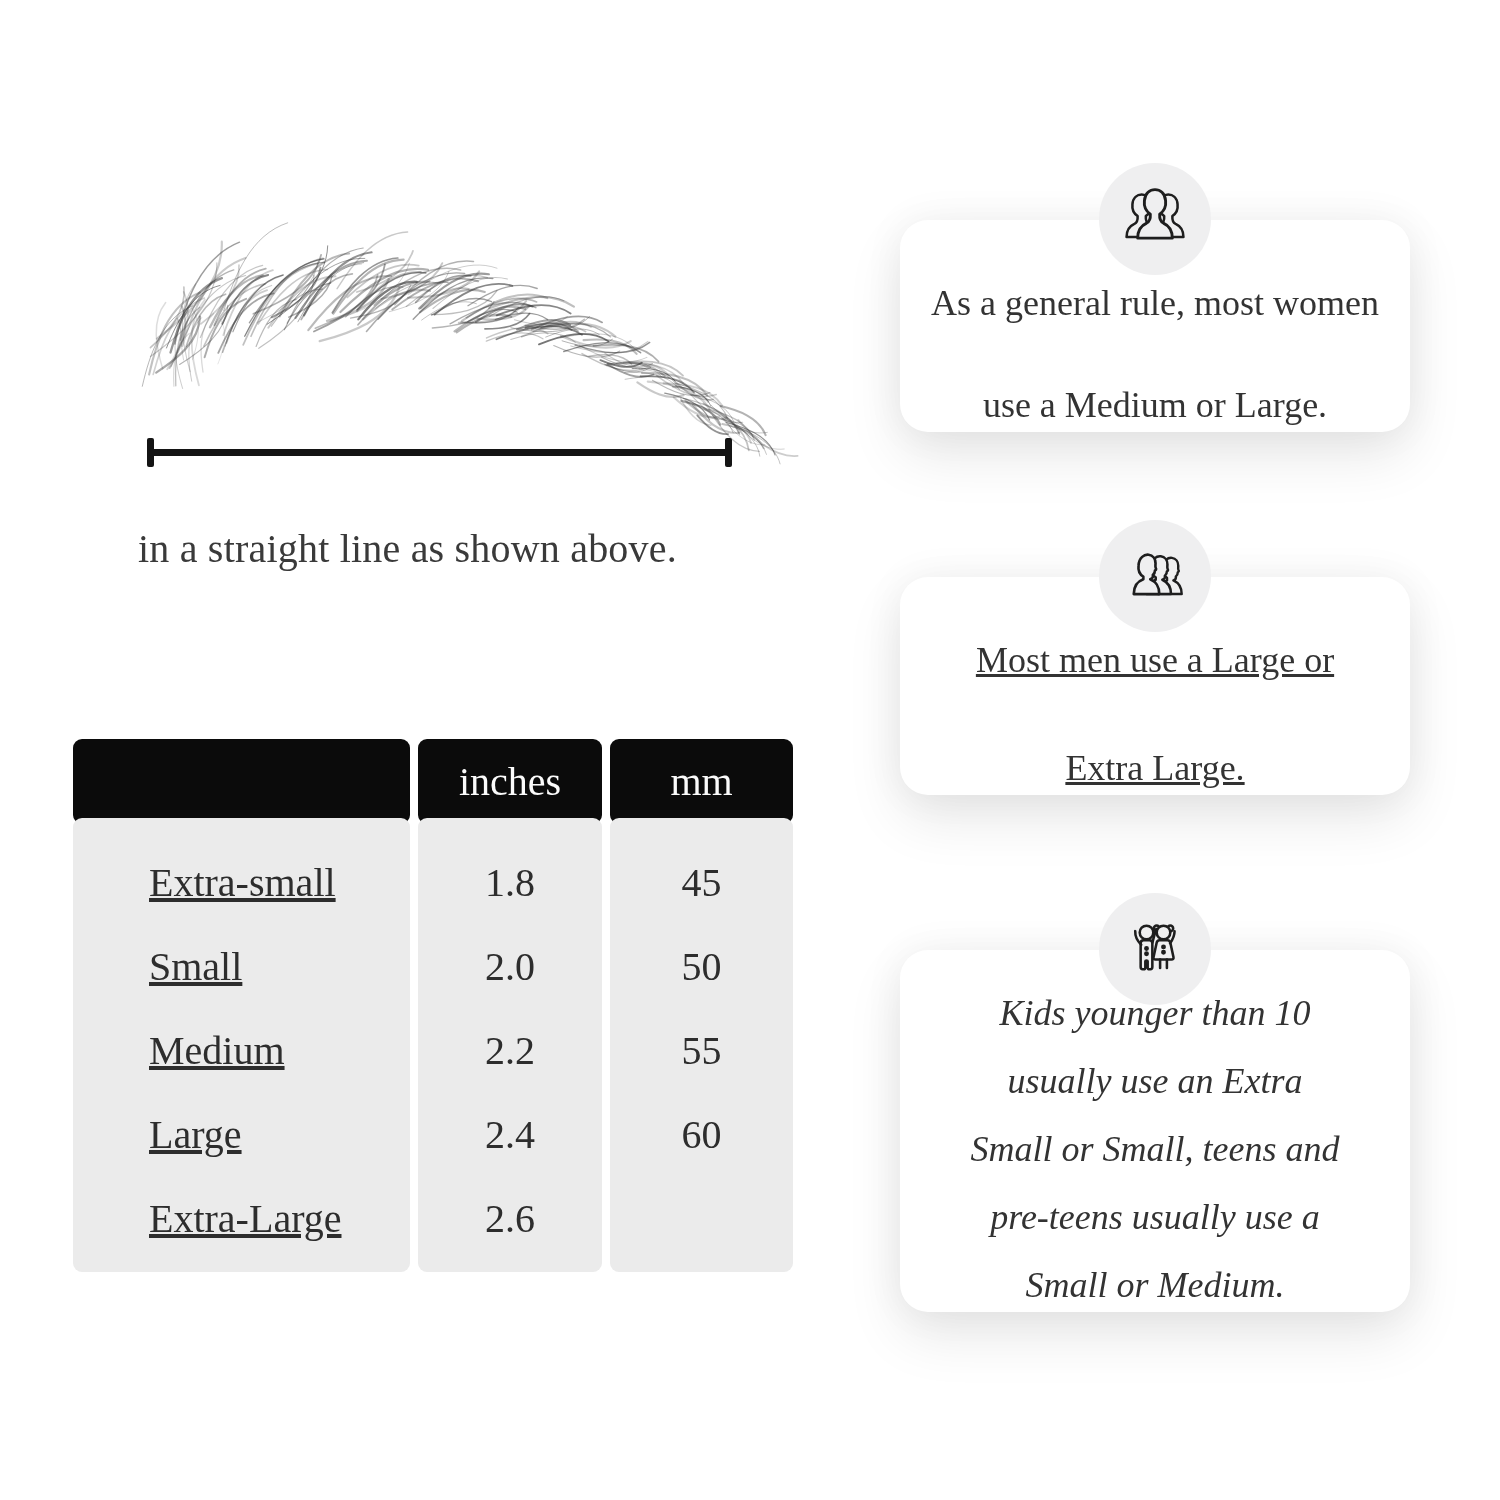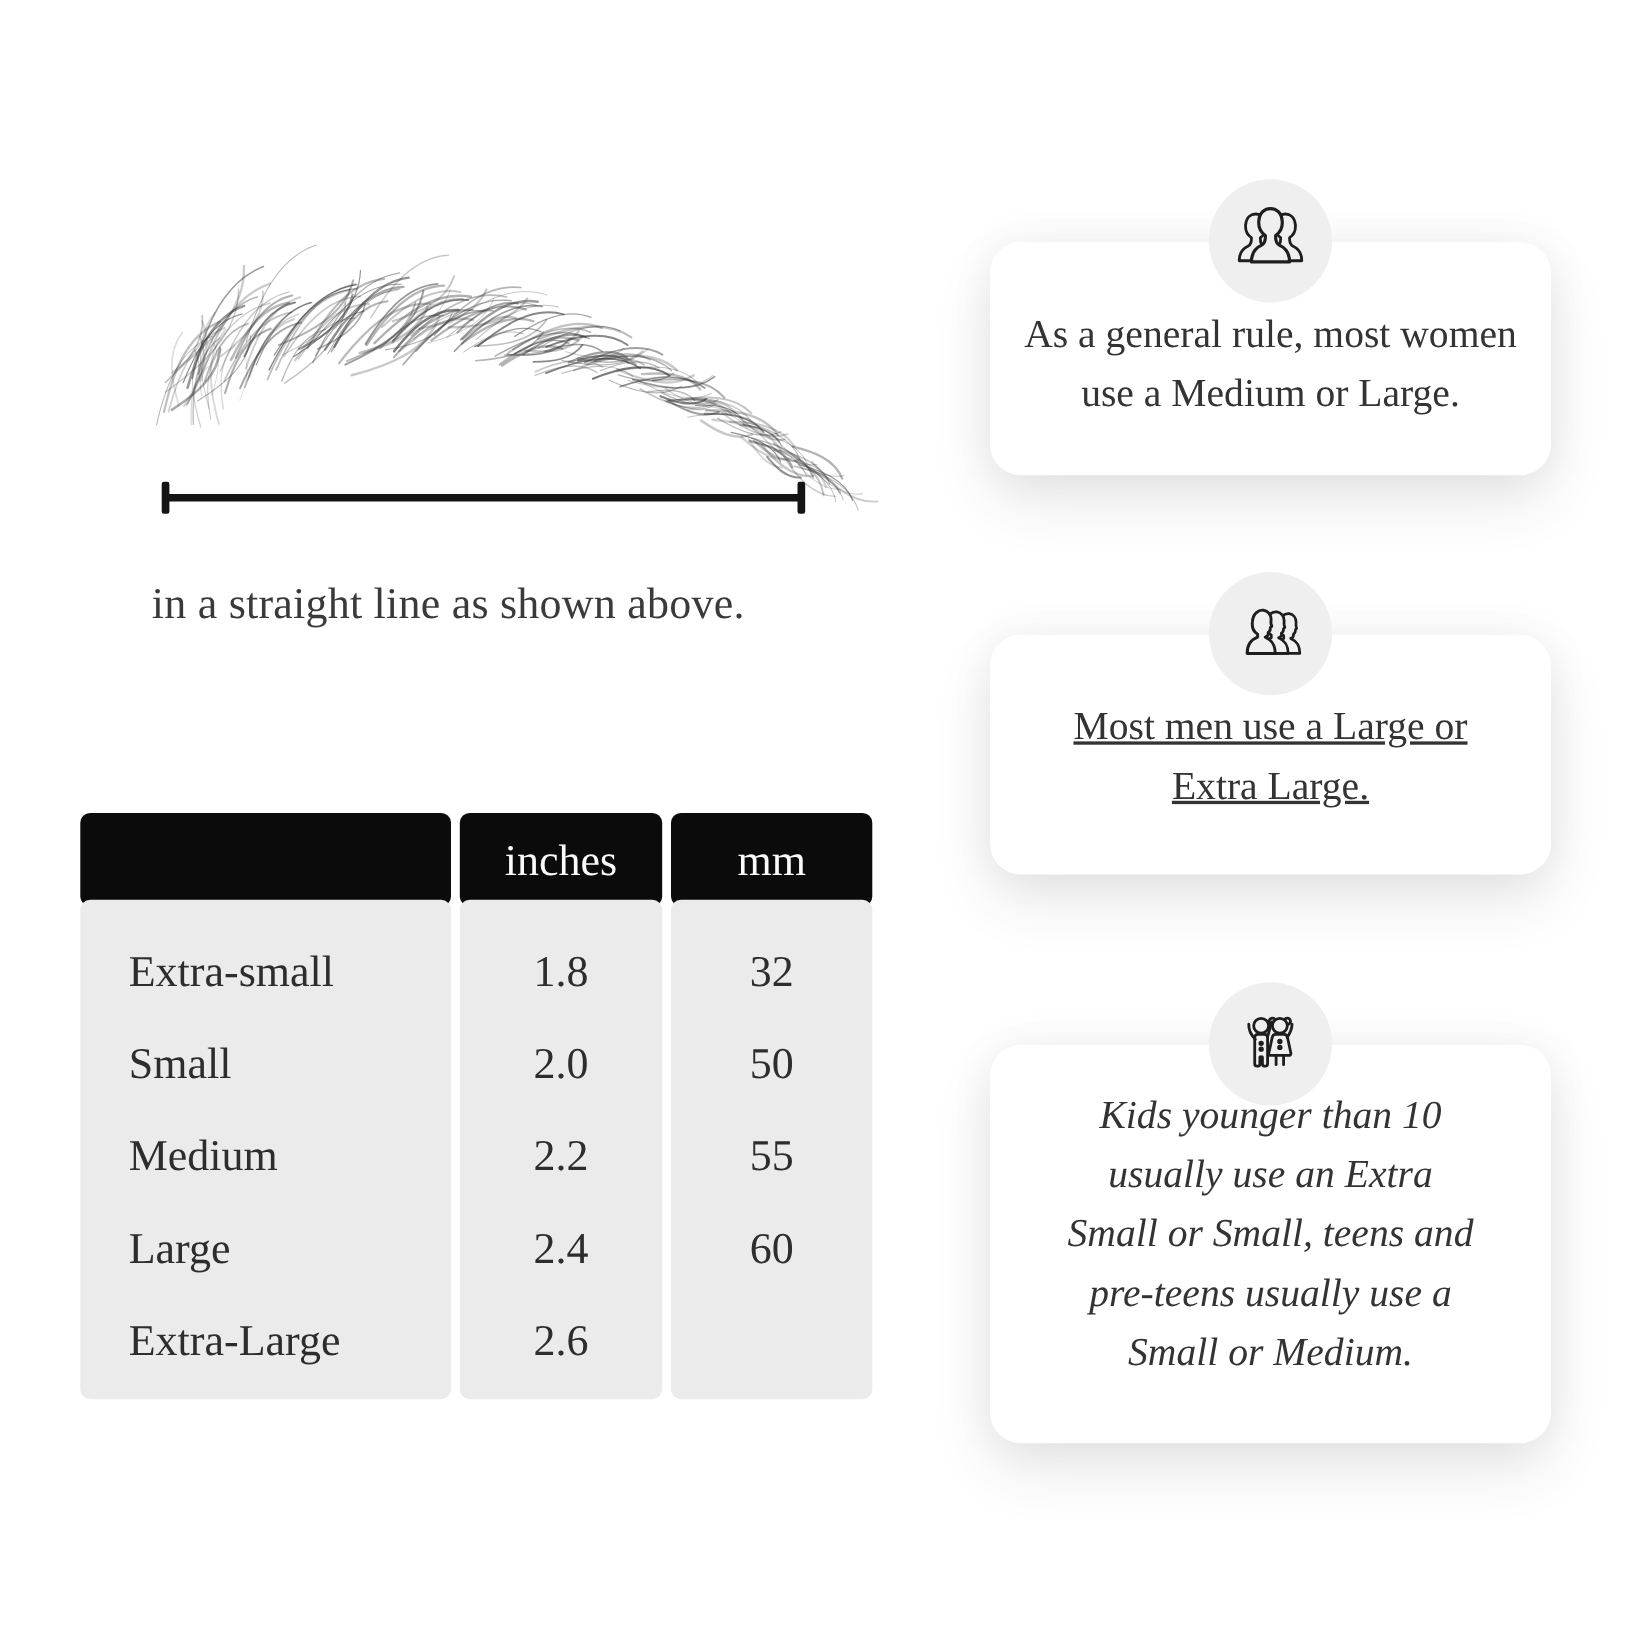--- a/index.html
+++ b/index.html
@@ -26,35 +26,35 @@
   }
   .tbl-header{top:723px;}
   .tbl-body{top:818px;}
   .hcell{
     height:85px;background:#0b0b0b;border-radius:9px;
     display:flex;align-items:center;justify-content:center;
     color:#fbfbfb;font-size:40px;margin-top:16px;
   }
   .bcol{background:#ebebeb;border-radius:9px;padding:22px 0 12px 0;}
   .bcell{height:84px;display:flex;align-items:center;font-size:40px;color:#2d2d2d;}
-  .bcol.labels .bcell{justify-content:flex-start;padding-left:44px;}
+  .bcol.labels .bcell{justify-content:flex-start;padding-left:76px;text-decoration:underline;}
   .bcol.nums .bcell{justify-content:center;}
   
   .card{
     position:absolute;left:900px;width:510px;background:#ffffff;border-radius:28px;
     box-shadow:0 24px 55px rgba(0,0,0,0.095),0 0 42px rgba(0,0,0,0.055);
   }
   .badge{
     position:absolute;top:-57px;left:50%;margin-left:-56px;width:112px;height:112px;
     border-radius:50%;background:#efeff0;display:flex;align-items:center;justify-content:center;
   }
   .badge svg{width:68px;height:68px;display:block;}
   .card-text{
     position:absolute;left:30px;right:30px;top:0;bottom:0;
-    display:flex;flex-direction:column;align-items:center;justify-content:flex-start;
+    display:flex;flex-direction:column;align-items:center;justify-content:space-between;
     font-size:36px;line-height:54px;color:#333333;text-align:center;
   }
   .card-text .ln{white-space:nowrap;}
 </style>
 </head>
 <body>
 
 <svg id="eyebrow-svg" viewBox="0 0 700 250">
     <path d="M 54.1,149.4 C 61.3,117.0 73.1,80.5 104.9,67.4" stroke="rgba(55,55,55,0.31)" stroke-width="2.10" fill="none" stroke-linecap="round"></path>
     <path d="M 47.3,161.3 C 54.6,129.4 66.4,93.4 97.8,80.7" stroke="rgba(55,55,55,0.44)" stroke-width="0.81" fill="none" stroke-linecap="round"></path>
@@ -286,21 +286,21 @@
       <div class="bcell">Extra-Large</div>
     </div>
     <div class="bcol nums">
       <div class="bcell">1.8</div>
       <div class="bcell">2.0</div>
       <div class="bcell">2.2</div>
       <div class="bcell">2.4</div>
       <div class="bcell">2.6</div>
     </div>
     <div class="bcol nums">
-      <div class="bcell">32</div>
+      <div class="bcell">45</div>
       <div class="bcell">50</div>
       <div class="bcell">55</div>
       <div class="bcell">60</div>
     </div>
   </div>
 
 <div id="cards">
     <div class="card" style="top: 220px; height: 212px;">
       <div class="badge">
         <svg viewBox="0 0 64 64">

